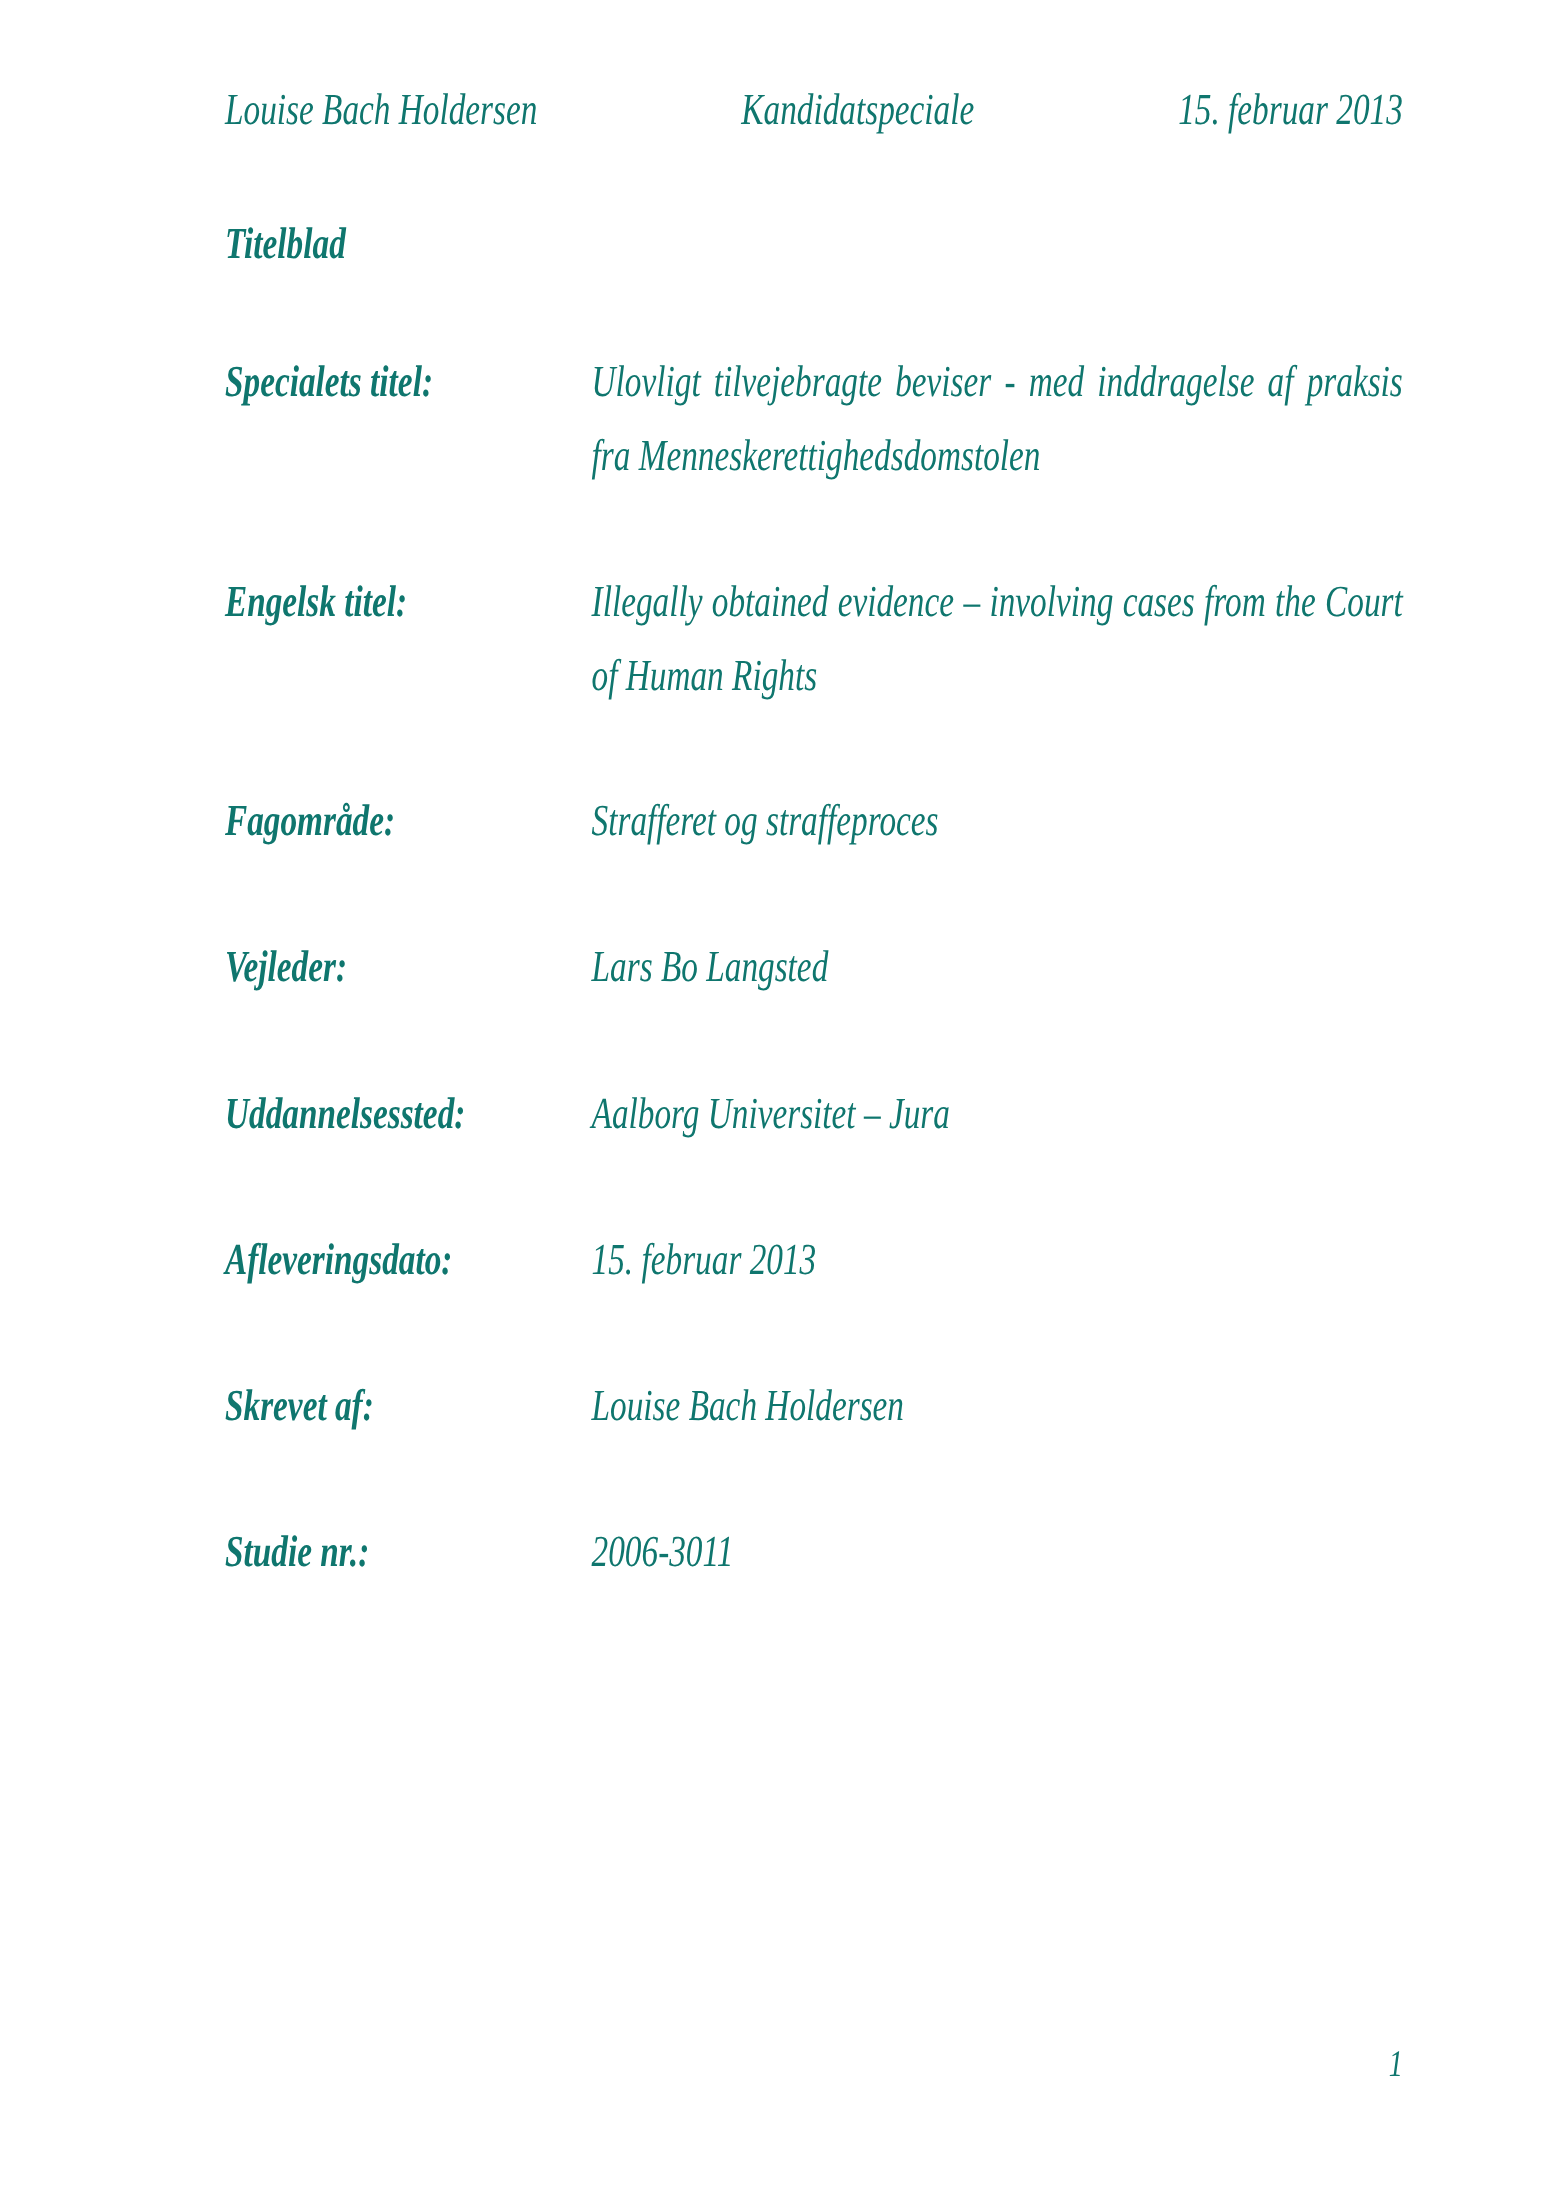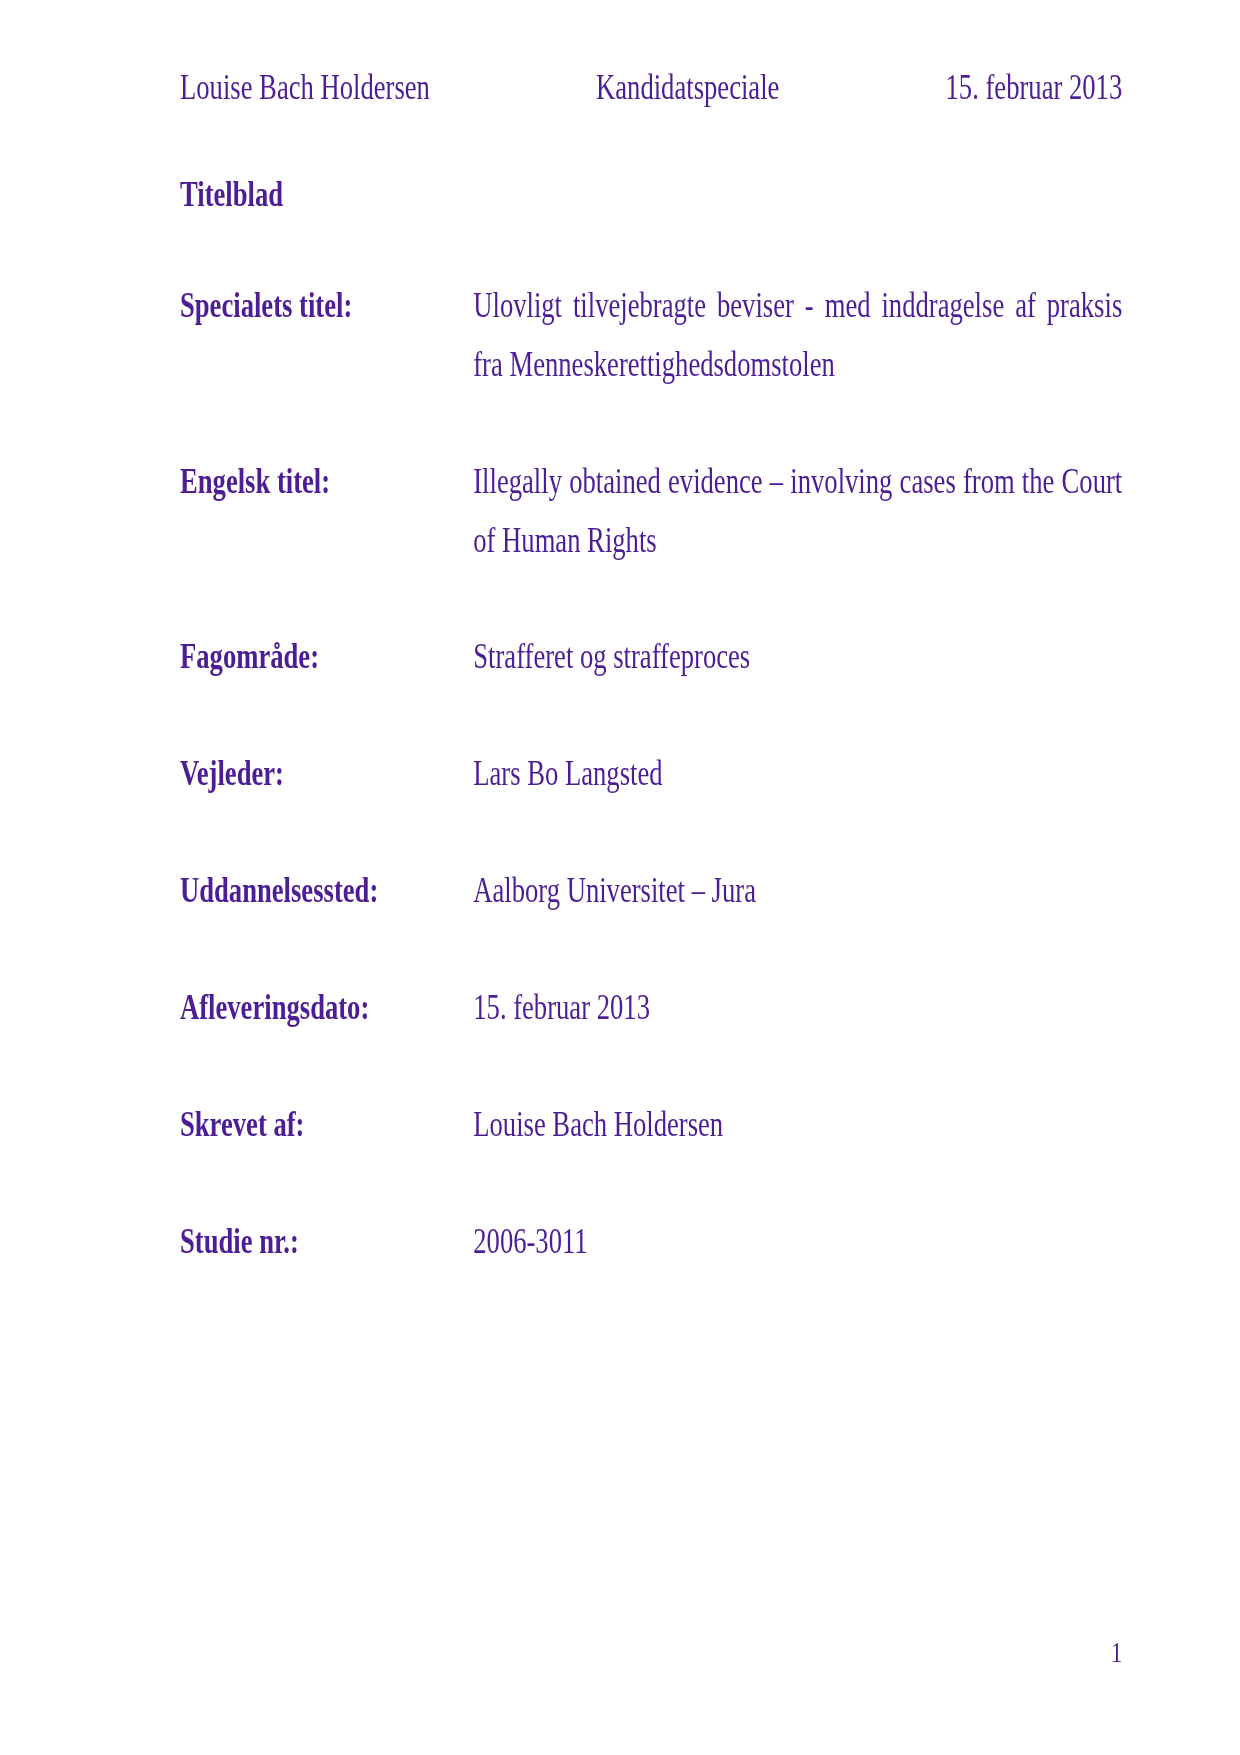--- a/index.html
+++ b/index.html
@@ -7,21 +7,22 @@
     padding: 0;
     background: #ffffff;
   }
   .page {
     position: relative;
     width: 1232px;
     height: 1755px;
     background: #ffffff;
     overflow: hidden;
     font-family: "Liberation Serif", "DejaVu Serif", serif;
-    color: #4c1d95;
+    color: #0f766e;
+    font-style: italic;
   }
   
   .scale-layer {
     position: absolute;
     top: 0; left: 0;
     width: 1653.33px;
     height: 1755px;
     transform: scaleX(0.75);
     transform-origin: 0 0;
     font-size: 35.5px;

